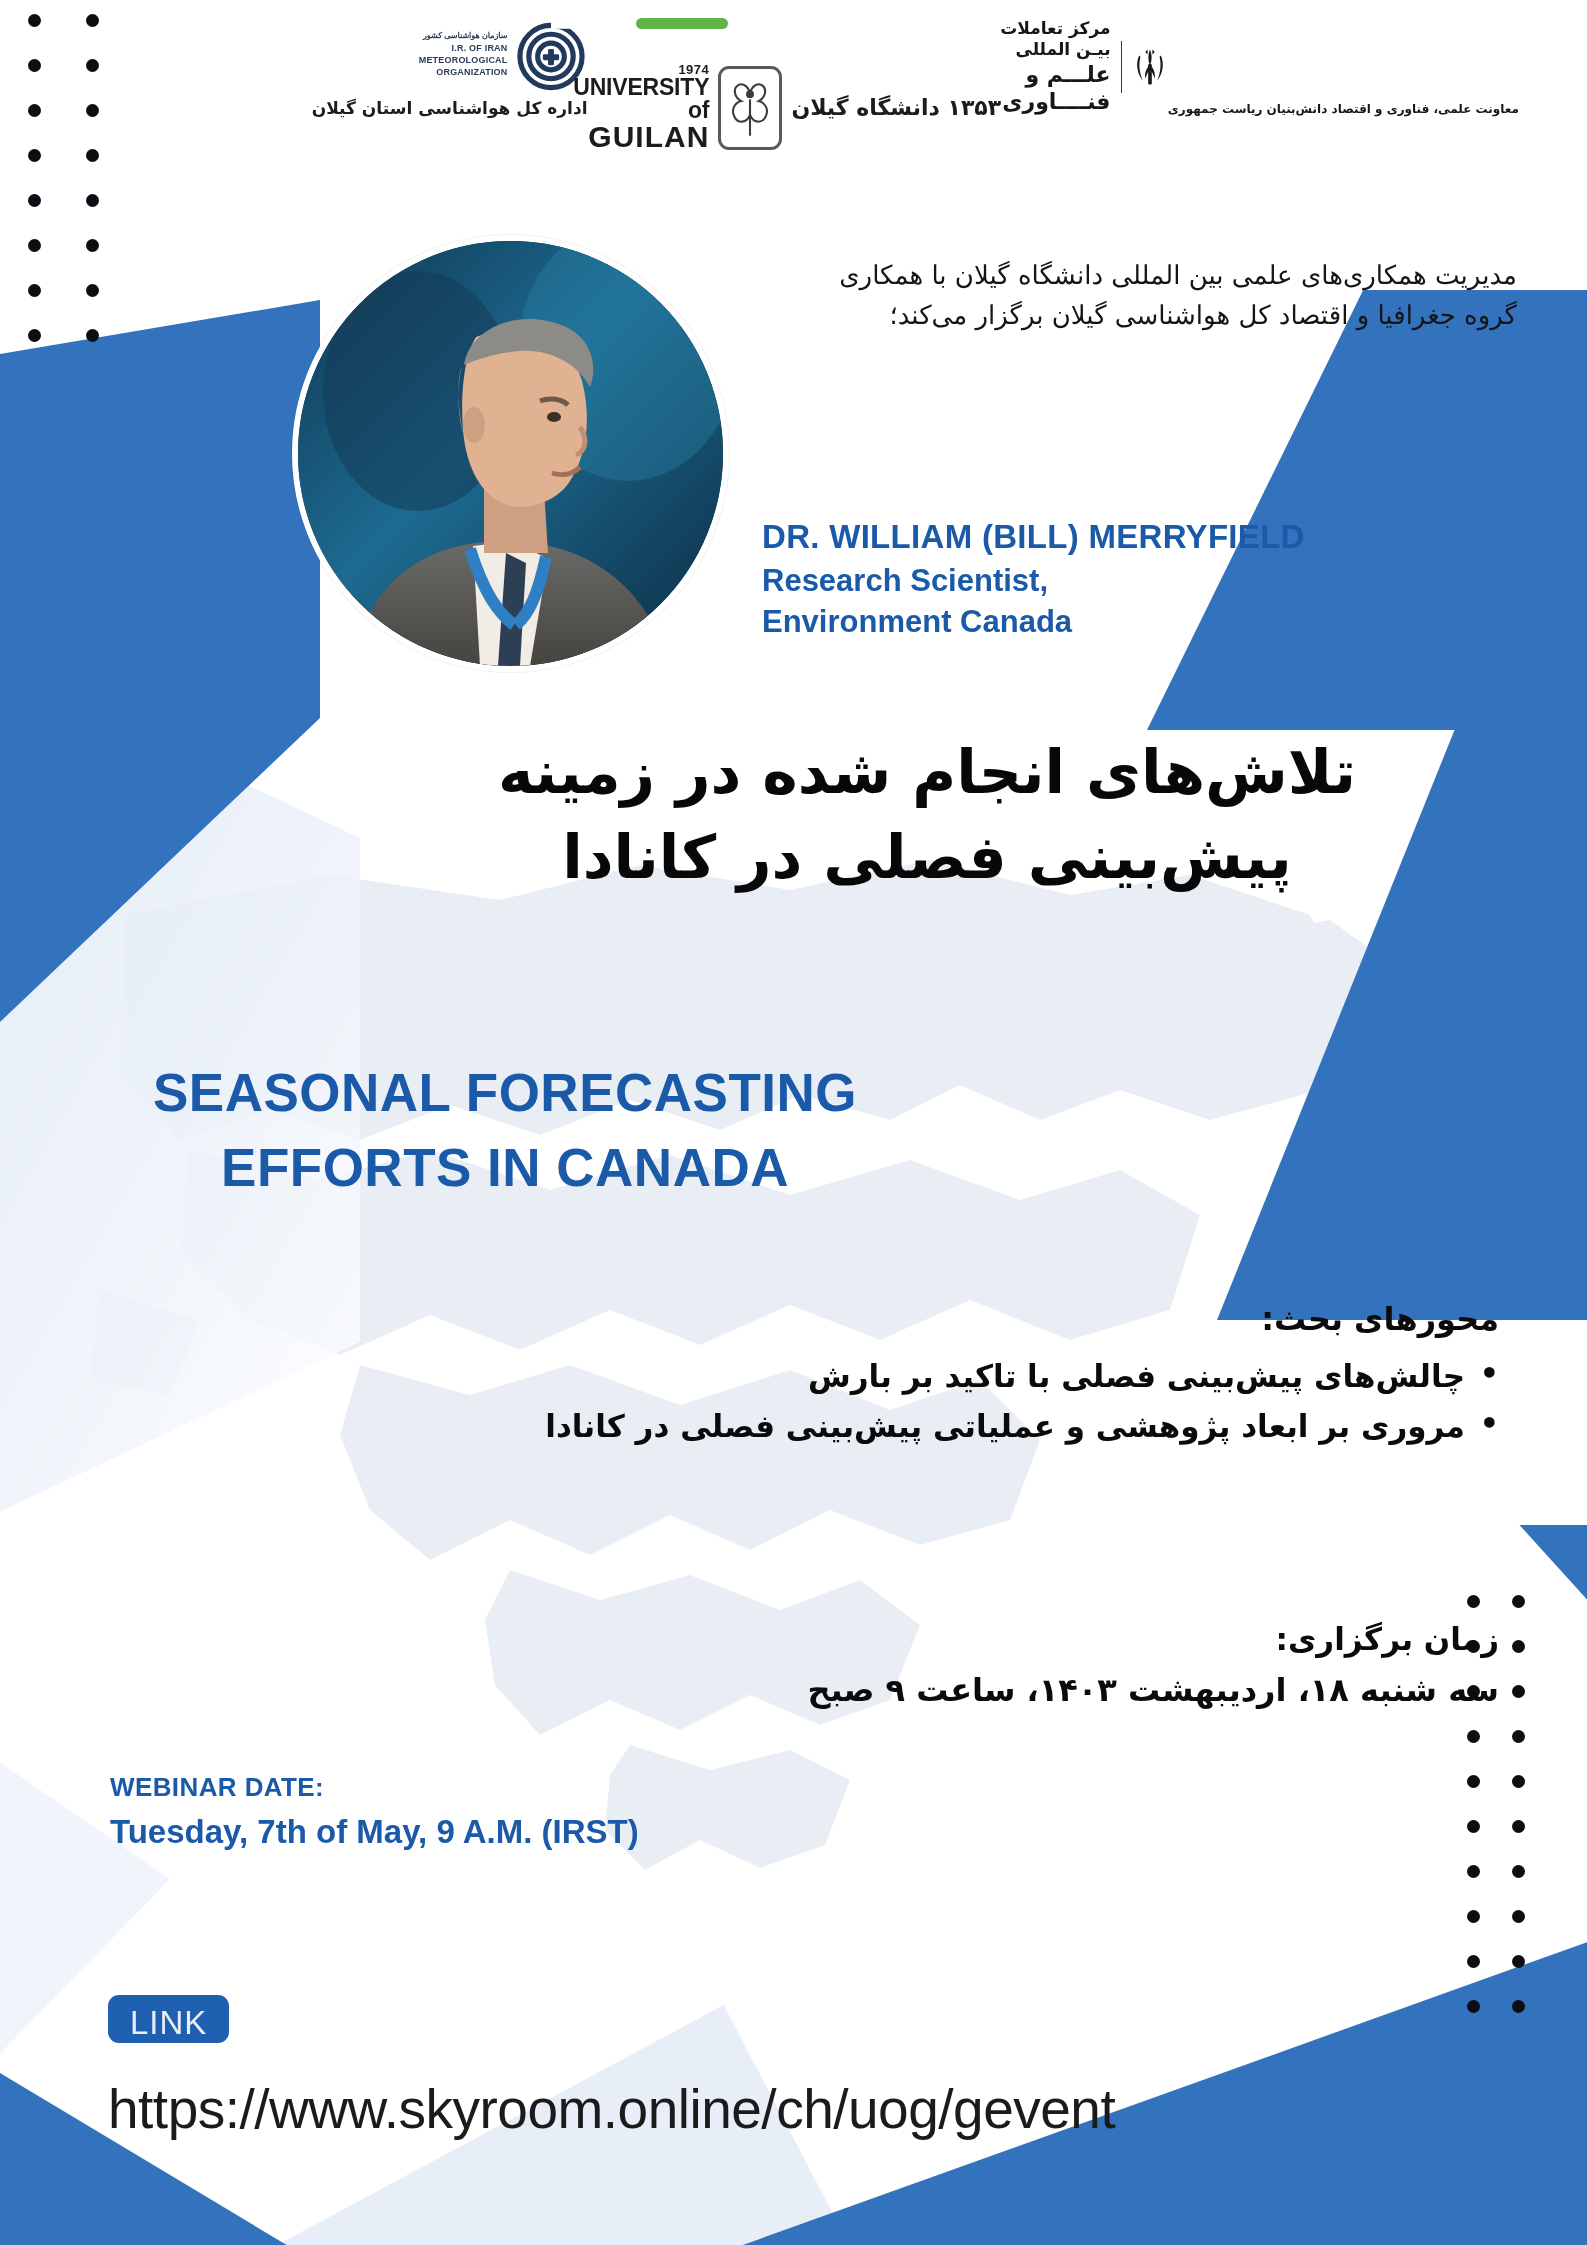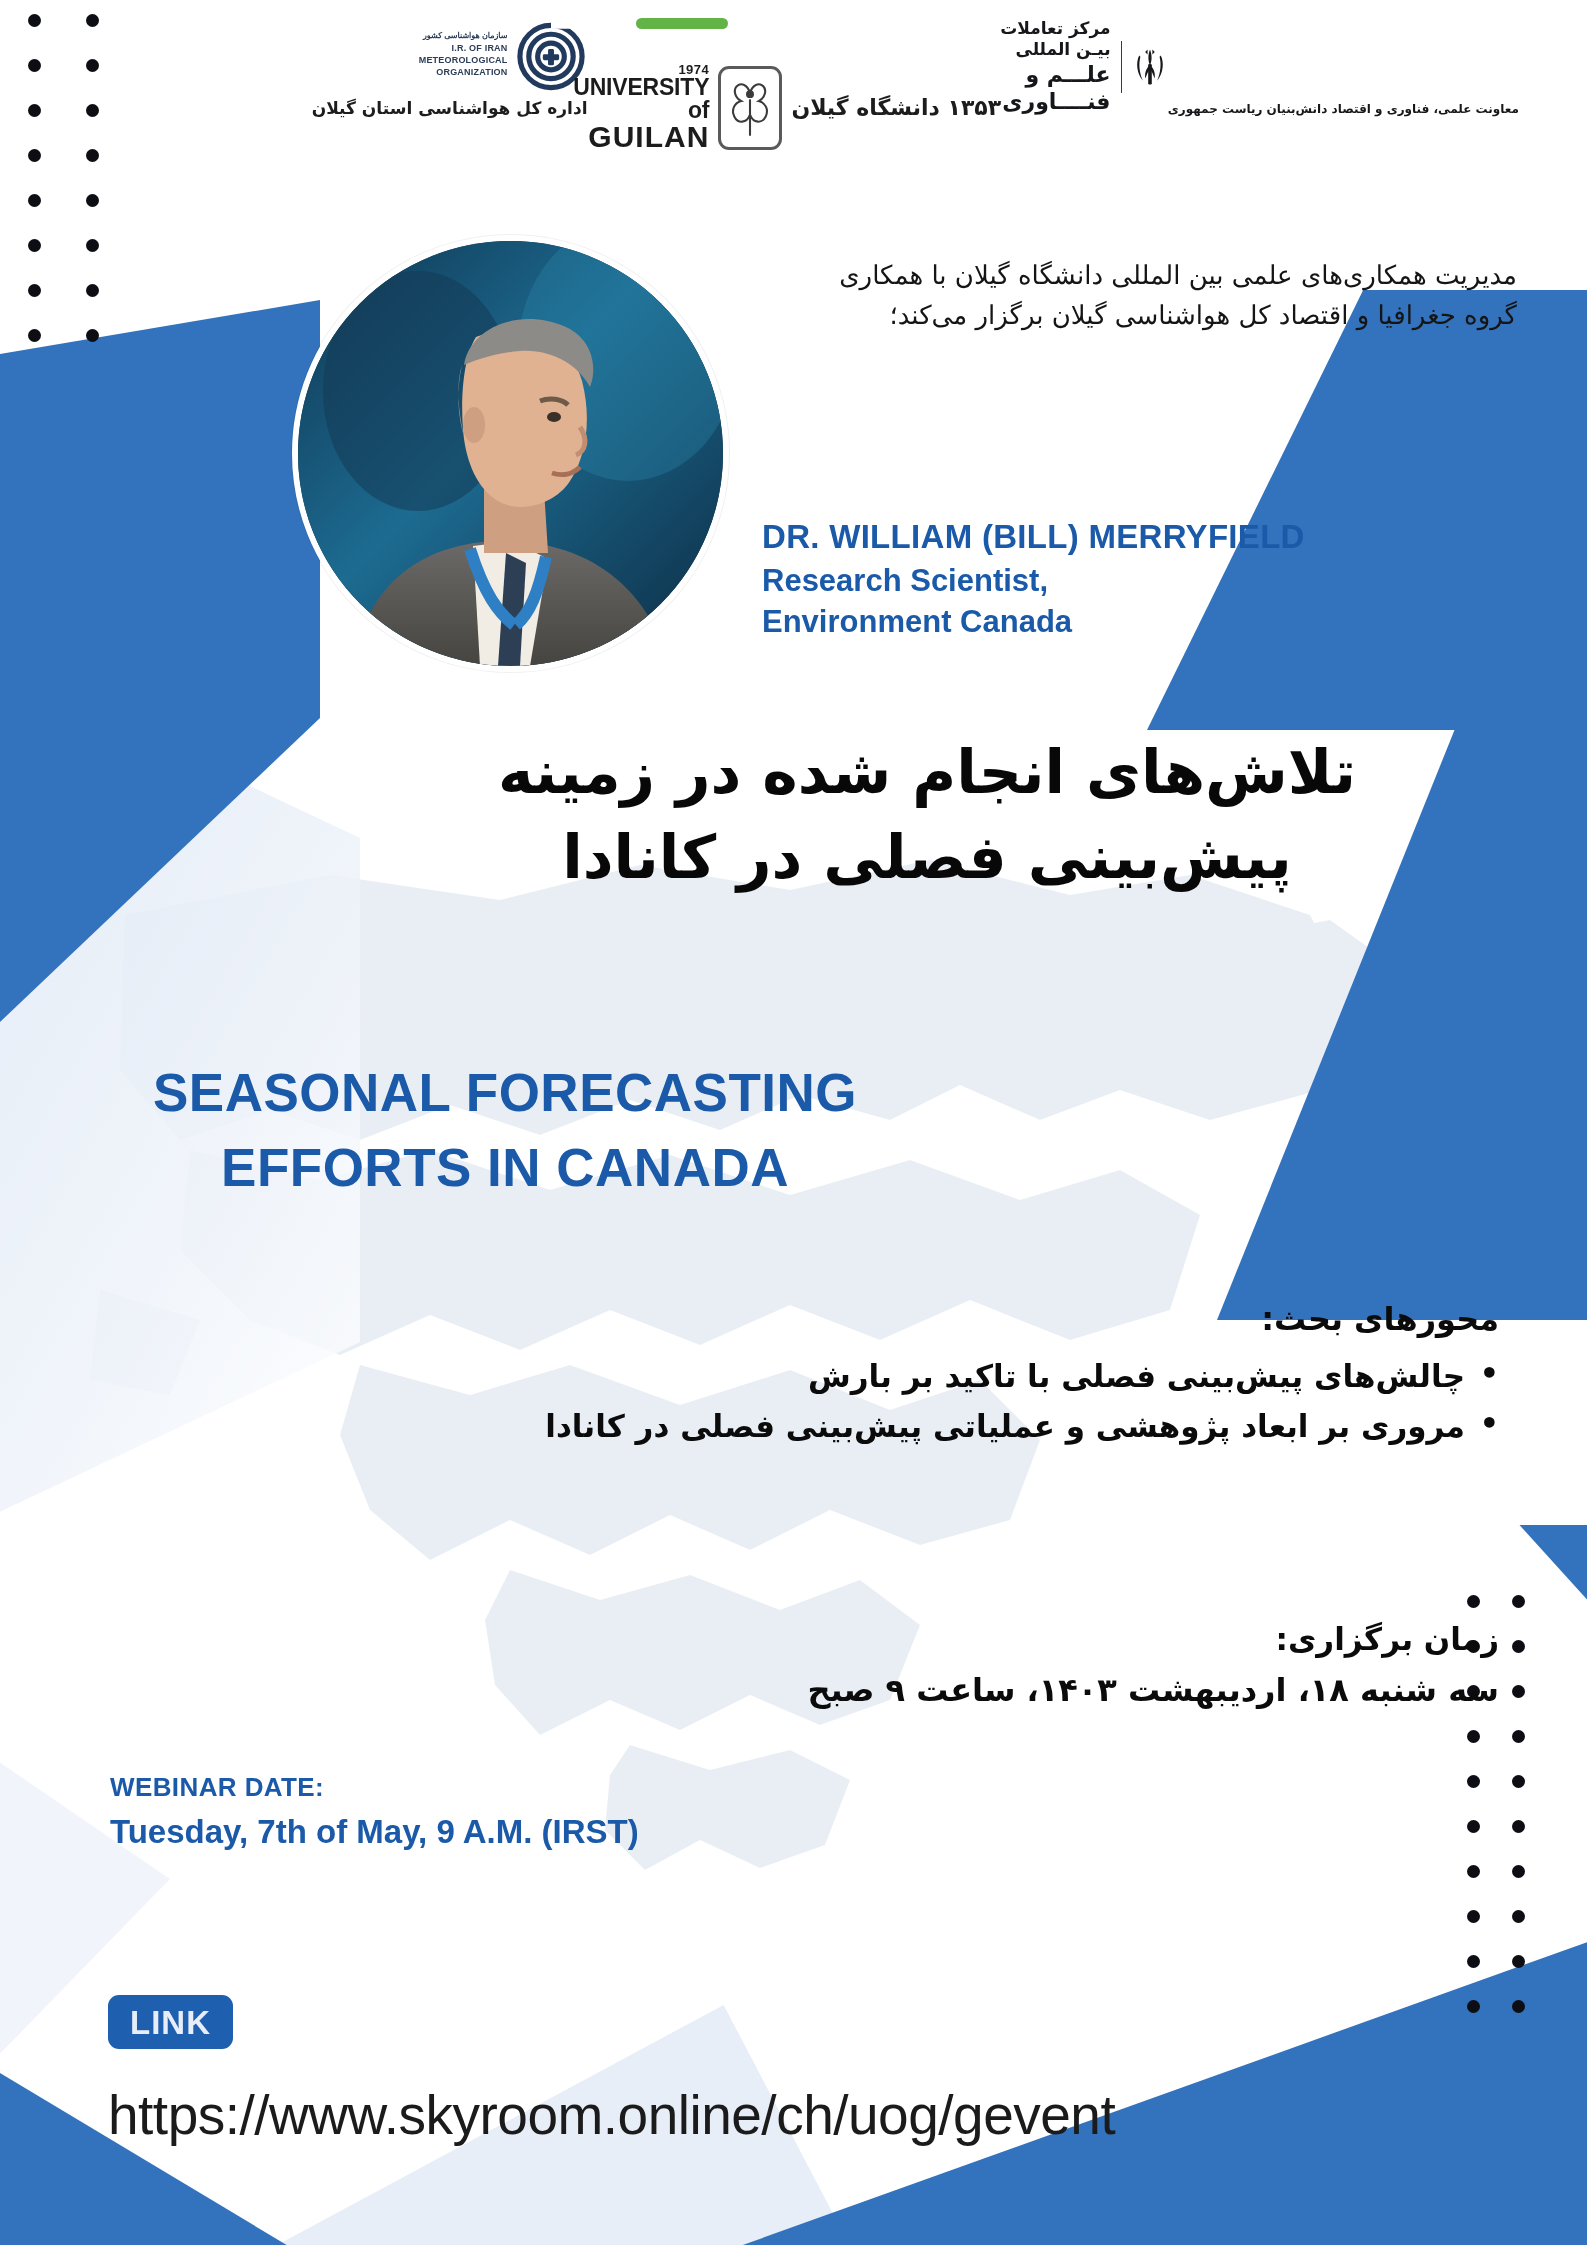--- a/index.html
+++ b/index.html
@@ -262,22 +262,22 @@
     color:#1a5aa8;
   }
   .en-date .l1{font-size:26px;font-weight:bold;letter-spacing:.4px;line-height:1.5;}
   .en-date .l2{font-size:33px;font-weight:bold;line-height:1.5;}
 
   
   .link-wrap{position:absolute;z-index:6;left:108px;top:1995px;}
   .link-badge{
     display:inline-block;
     background:#1f5fb0;color:#e8eef8;
-    font-size:33px;font-weight:bold;letter-spacing:1px;
-    padding:9px 22px 7px 22px;border-radius:11px;
+    font-size:33px;font-weight:normal;letter-spacing:1px;
+    padding:9px 22px 1px 22px;border-radius:11px;
   }
   .link-url{
     margin-top:34px;
     font-size:55px;color:#1b1b1b;letter-spacing:-.5px;
     white-space:nowrap;
   }
 </style>
 </head>
 <body>
 

